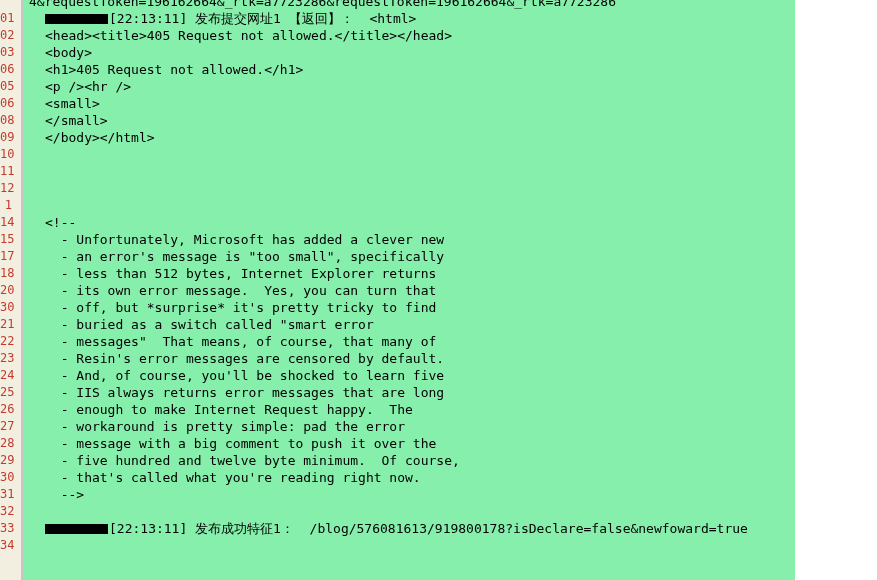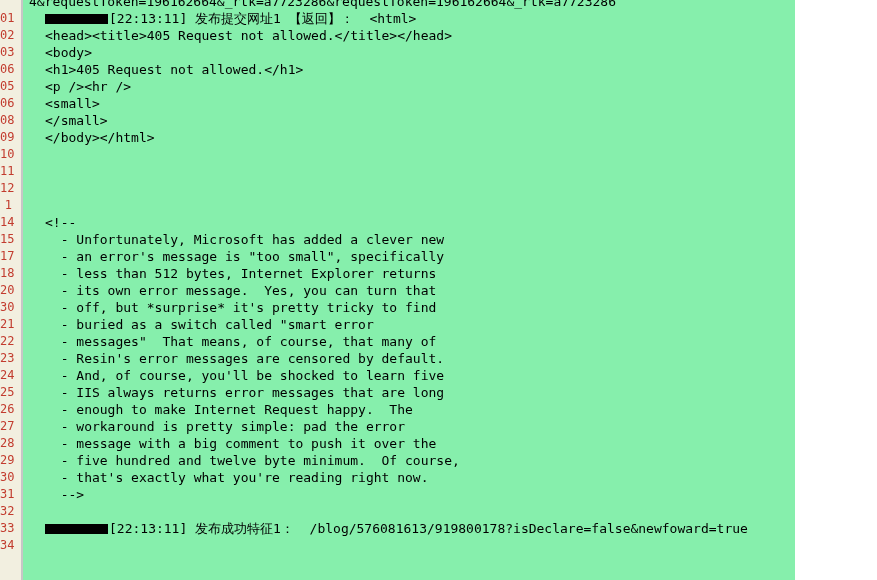--- a/index.html
+++ b/index.html
@@ -195,21 +195,21 @@
     <span class="tx">  - message with a big comment to push it over the</span>
   </div>
 
   <div class="line">
     <span class="ln">29</span>
     <span class="tx">  - five hundred and twelve byte minimum.  Of course,</span>
   </div>
 
   <div class="line">
     <span class="ln">30</span>
-    <span class="tx">  - that's exactly what you're reading right now.</span>
+    <span class="tx">  - that's called what you're reading right now.</span>
   </div>
 
   <div class="line">
     <span class="ln">31</span>
     <span class="tx">  --&gt;</span>
   </div>
 
   <div class="line">
     <span class="ln">32</span>
     <span class="tx"></span>

